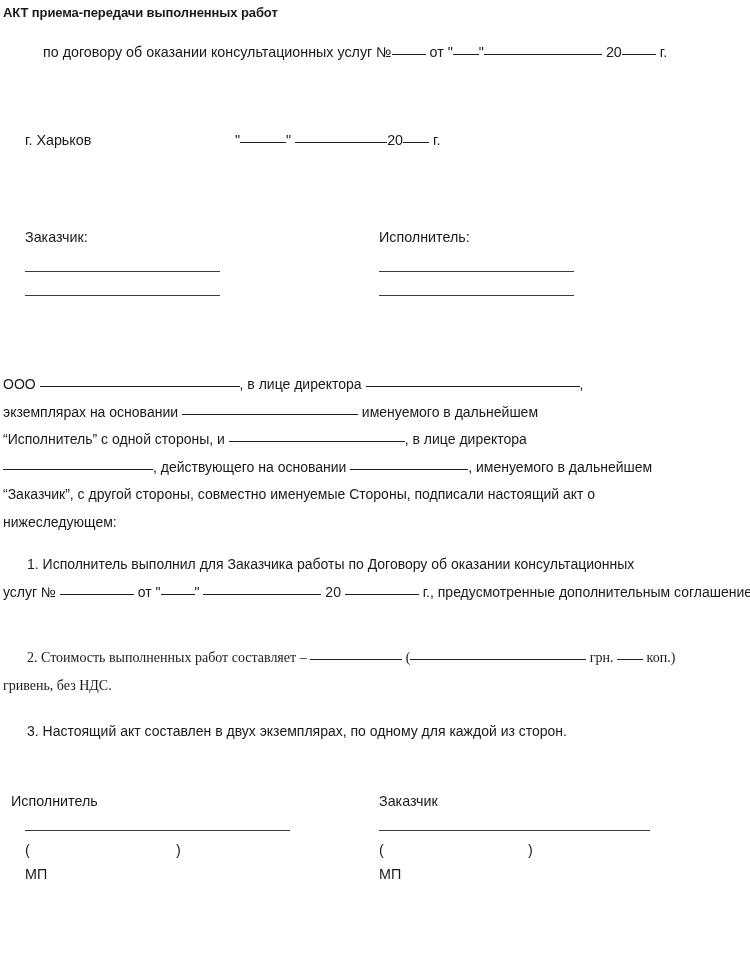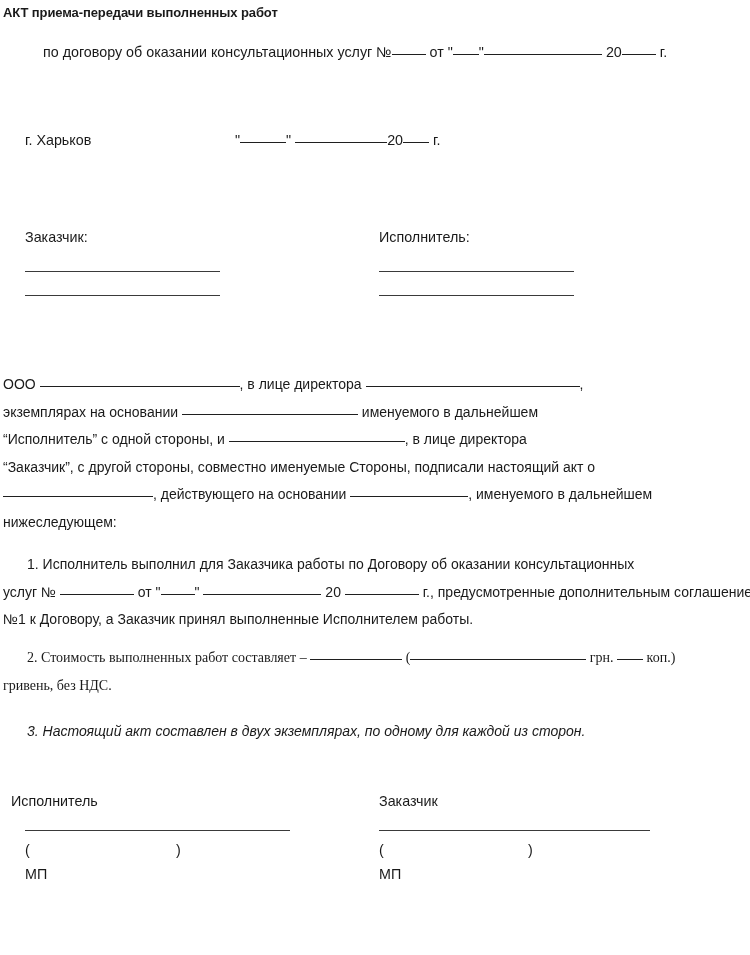--- a/index.html
+++ b/index.html
@@ -115,64 +115,63 @@
       <span>экземплярах на основании</span>
       <span class="fill xxl"></span>
       <span>именуемого в дальнейшем</span>
     </div>
 
     <div class="nowrap">
       <span>“Исполнитель” с одной стороны, и</span>
       <span class="fill xxl"></span><span>, в лице директора</span>
     </div>
 
-    <div class="nowrap">“Заказчик”, с другой стороны, совместно именуемые Стороны, подписали настоящий акт о</div>
-
     <div class="nowrap">
       <span class="fill xl"></span><span>, действующего на основании</span>
       <span class="fill l"></span><span>, именуемого в дальнейшем</span>
     </div>
+
+    <div class="nowrap">“Заказчик”, с другой стороны, совместно именуемые Стороны, подписали настоящий акт о</div>
 
     <div class="nowrap">нижеследующем:</div>
   </div>
 
   <div class="blk para" style="left:3px; top:551px; width:744px;">
 
     <div class="nowrap" style="padding-left:24px;">1. Исполнитель выполнил для Заказчика работы по Договору об оказании консультационных</div>
 
     <div class="nowrap">
       <span>услуг №</span>
       <span class="fill m"></span>
       <span>от</span>
       <span>"</span><span class="fill s"></span><span>"</span>
       <span class="fill l"></span>
       <span>20</span>
       <span class="fill m"></span>
       <span>г., предусмотренные дополнительным соглашением</span>
     </div>
 
-    <div class="nowrap">№1 к Договору, а Заказчик принял выполненные Исполнителем работы.</div>
   </div>
 
   <div class="blk para" style="left:3px; top:644px; width:744px;font-family:Liberation Serif, serif;">
 
     <div class="nowrap" style="padding-left:24px;">
       <span>2. Стоимость выполненных работ составляет –</span>
       <span class="fill ml"></span>
       <span>(</span><span class="fill xxl"></span>
       <span>грн.</span>
       <span class="fill xs"></span>
       <span>коп.)</span>
     </div>
 
     <div class="nowrap">гривень, без НДС.</div>
   </div>
 
   <div class="blk para" style="left:3px; top:718px; width:744px;">
-    <div class="nowrap" style="padding-left:24px;font-style:italic;">3. Настоящий акт составлен в двух экземплярах, по одному для каждой из сторон.</div>
+    <div class="nowrap" style="padding-left:24px;">3. Настоящий акт составлен в двух экземплярах, по одному для каждой из сторон.</div>
   </div>
 
   <div class="blk subtitle" style="left:11px; top:793px;">Исполнитель</div>
 
   <div class="blk subtitle" style="left:379px; top:793px;">Заказчик</div>
 
   <div class="rule" style="left:25px;  top:830px; width:265px;"></div>
   <div class="rule" style="left:379px; top:830px; width:271px;"></div>
 
   <div class="blk subtitle" style="left:25px; top:842px;">(</div>

